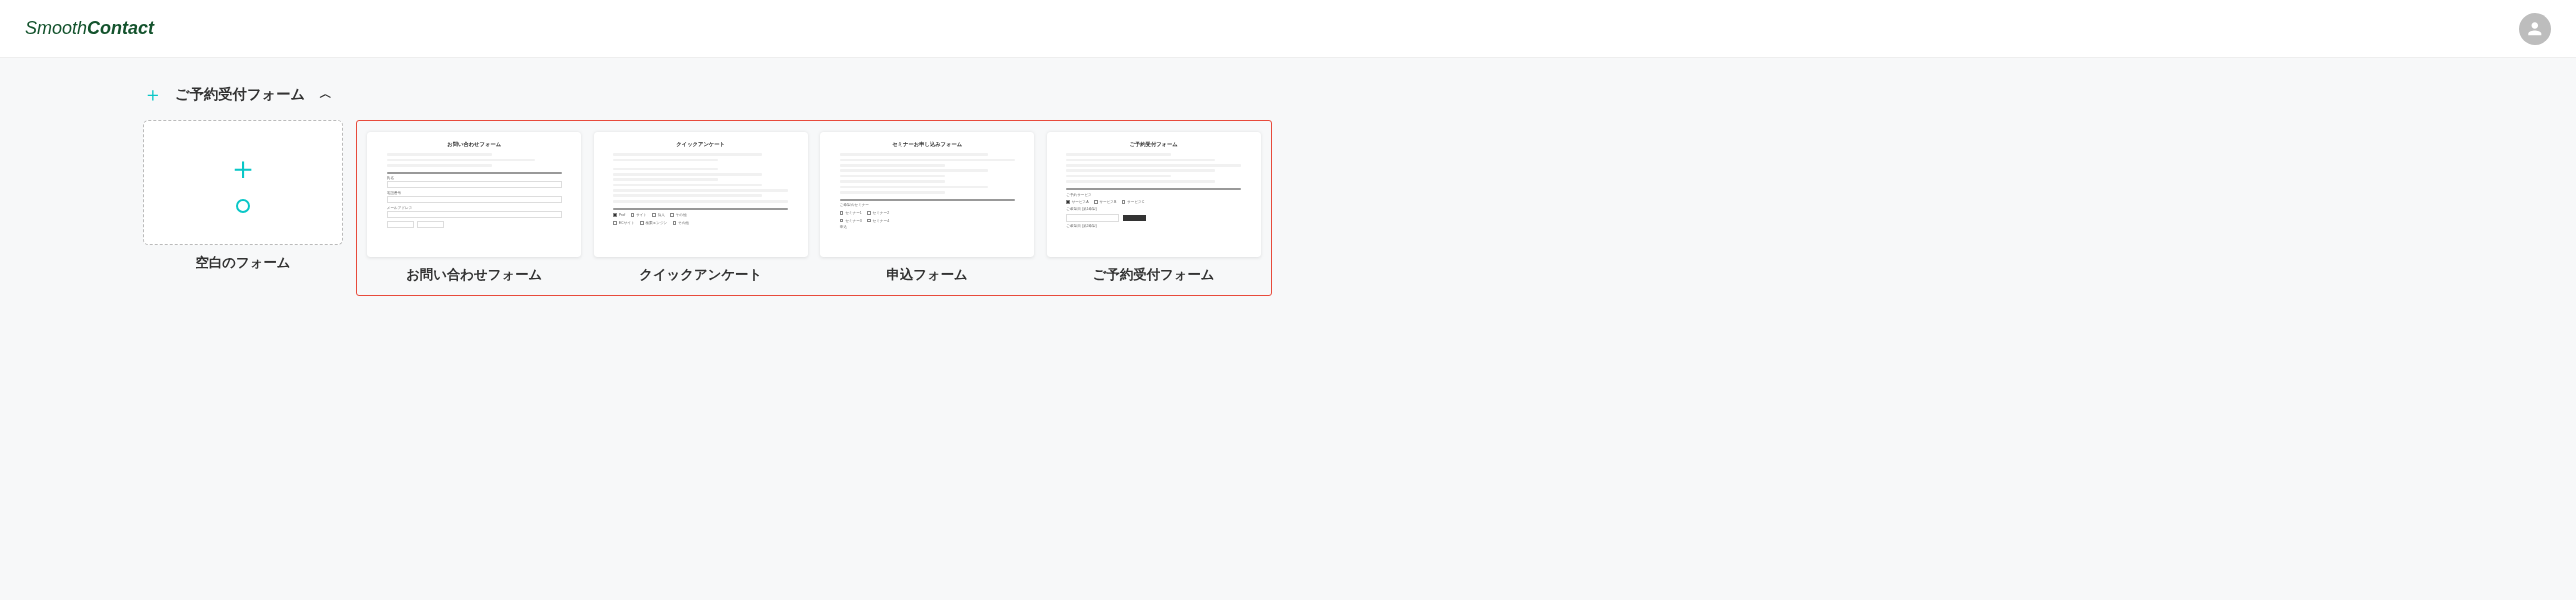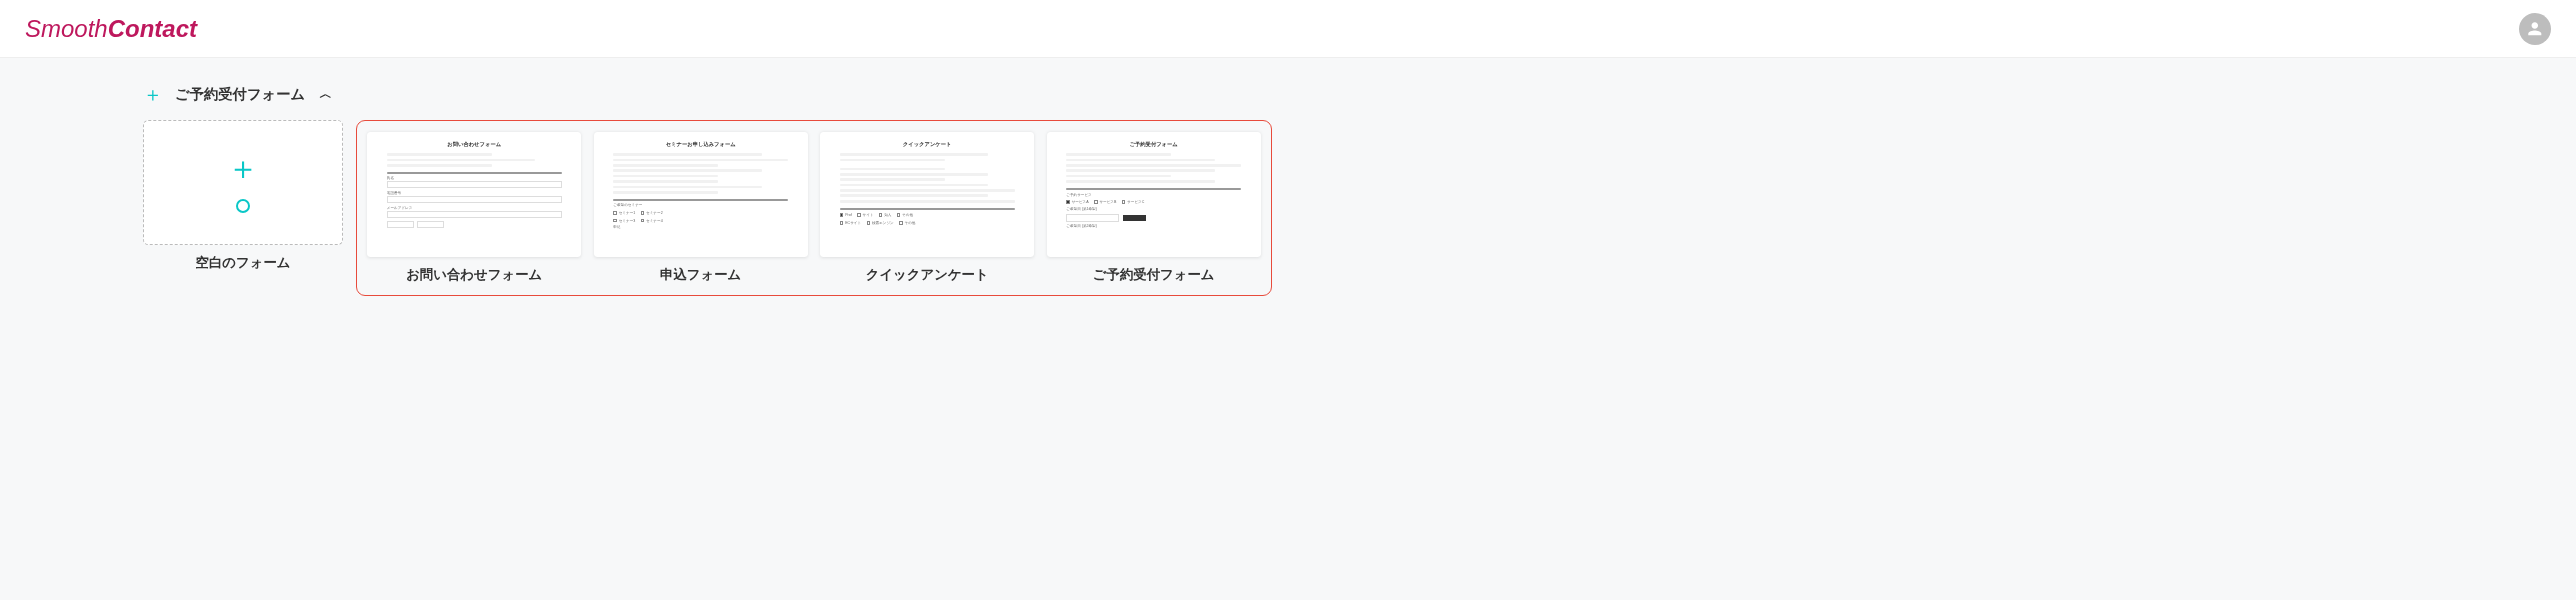--- a/index.html
+++ b/index.html
@@ -10,23 +10,23 @@
     }
     .header {
       background: #fff;
       padding: 12.5px 25px;
       display: flex;
       justify-content: space-between;
       align-items: center;
       border-bottom: 0.9px solid #eee;
     }
     .logo {
-      font-size: 24px;
+      font-size: 18px;
       font-weight: 400;
-      color: #be185d;
+      color: #14532d;
       font-style: italic;
     }
     .logo .bold { font-weight: 700; font-style: italic; }
     .avatar {
       width: 32px;
       height: 32px;
       border-radius: 50%;
       background: #bdbdbd;
       display: flex;
       align-items: center;
@@ -81,21 +81,21 @@
     .blank-label {
       font-size: 13.4px;
       font-weight: 700;
       margin-top: 9px;
     }
     .templates-box {
       border: 1.8px solid #e84b3c;
       padding: 10.7px;
       display: flex;
       gap: 12.5px;
-      border-radius: 9px;
+      border-radius: 3px;
     }
     .template-item { width: 214px; text-align: center; }
     .template-thumb {
       width: 214px;
       height: 125px;
       background: #fff;
       border-radius: 3.6px;
       box-shadow: 0 0.9px 3.6px rgba(0,0,0,0.1);
       padding: 9px 19.6px;
       overflow: hidden;
@@ -218,20 +218,70 @@
           <div class="thumb-small-inputs">
             <div class="si"></div>
               <div class="si"></div>
           </div>
         </div>
         <div class="template-label">お問い合わせフォーム</div>
       </div>
 
       <div class="template-item">
         <div class="template-thumb">
+          <div class="thumb-title">クイックアンケート</div>
+          <div class="thumb-line med"></div>
+          <div class="thumb-line short"></div>
+          <div style="height:3.6px"></div>
+          <div class="thumb-line short"></div>
+          <div class="thumb-line med"></div>
+          <div class="thumb-line short"></div>
+          <div class="thumb-line med"></div>
+          <div class="thumb-line"></div>
+          <div class="thumb-line med"></div>
+          <div class="thumb-line"></div>
+          <div class="thumb-line dark"></div>
+          <div class="thumb-checks">
+            <div class="thumb-check">
+                <div class="box filled"></div>
+                <div class="txt">Prof</div>
+              </div>
+            <div class="thumb-check">
+                <div class="box"></div>
+                <div class="txt">サイト</div>
+              </div>
+            <div class="thumb-check">
+                <div class="box"></div>
+                <div class="txt">知人</div>
+              </div>
+            <div class="thumb-check">
+                <div class="box"></div>
+                <div class="txt">その他</div>
+              </div>
+          </div>
+          <div class="thumb-checks">
+            <div class="thumb-check">
+                <div class="box"></div>
+                <div class="txt">ECサイト</div>
+              </div>
+            <div class="thumb-check">
+                <div class="box"></div>
+                <div class="txt">検索エンジン</div>
+              </div>
+            <div class="thumb-check">
+                <div class="box"></div>
+                <div class="txt">その他</div>
+              </div>
+          </div>
+        </div>
+        <div class="template-label">クイックアンケート</div>
+      </div>
+
+      <div class="template-item">
+        <div class="template-thumb">
           <div class="thumb-title">セミナーお申し込みフォーム</div>
           <div class="thumb-line med"></div>
           <div class="thumb-line"></div>
           <div class="thumb-line short"></div>
           <div class="thumb-line med"></div>
           <div class="thumb-line short"></div>
           <div class="thumb-line short"></div>
           <div class="thumb-line med"></div>
           <div class="thumb-line short"></div>
           <div class="thumb-line dark"></div>
@@ -252,70 +302,20 @@
                 <div class="txt">セミナー3</div>
               </div>
             <div class="thumb-check">
                 <div class="box"></div>
                 <div class="txt">セミナー4</div>
               </div>
           </div>
           <div class="thumb-label" style="margin-top:2.7px">申込</div>
         </div>
         <div class="template-label">申込フォーム</div>
-      </div>
-
-      <div class="template-item">
-        <div class="template-thumb">
-          <div class="thumb-title">クイックアンケート</div>
-          <div class="thumb-line med"></div>
-          <div class="thumb-line short"></div>
-          <div style="height:3.6px"></div>
-          <div class="thumb-line short"></div>
-          <div class="thumb-line med"></div>
-          <div class="thumb-line short"></div>
-          <div class="thumb-line med"></div>
-          <div class="thumb-line"></div>
-          <div class="thumb-line med"></div>
-          <div class="thumb-line"></div>
-          <div class="thumb-line dark"></div>
-          <div class="thumb-checks">
-            <div class="thumb-check">
-                <div class="box filled"></div>
-                <div class="txt">Prof</div>
-              </div>
-            <div class="thumb-check">
-                <div class="box"></div>
-                <div class="txt">サイト</div>
-              </div>
-            <div class="thumb-check">
-                <div class="box"></div>
-                <div class="txt">知人</div>
-              </div>
-            <div class="thumb-check">
-                <div class="box"></div>
-                <div class="txt">その他</div>
-              </div>
-          </div>
-          <div class="thumb-checks">
-            <div class="thumb-check">
-                <div class="box"></div>
-                <div class="txt">ECサイト</div>
-              </div>
-            <div class="thumb-check">
-                <div class="box"></div>
-                <div class="txt">検索エンジン</div>
-              </div>
-            <div class="thumb-check">
-                <div class="box"></div>
-                <div class="txt">その他</div>
-              </div>
-          </div>
-        </div>
-        <div class="template-label">クイックアンケート</div>
       </div>
 
       <div class="template-item">
         <div class="template-thumb">
           <div class="thumb-title">ご予約受付フォーム</div>
           <div class="thumb-line short"></div>
           <div class="thumb-line med"></div>
           <div class="thumb-line"></div>
           <div class="thumb-line med"></div>
           <div class="thumb-line short"></div>

